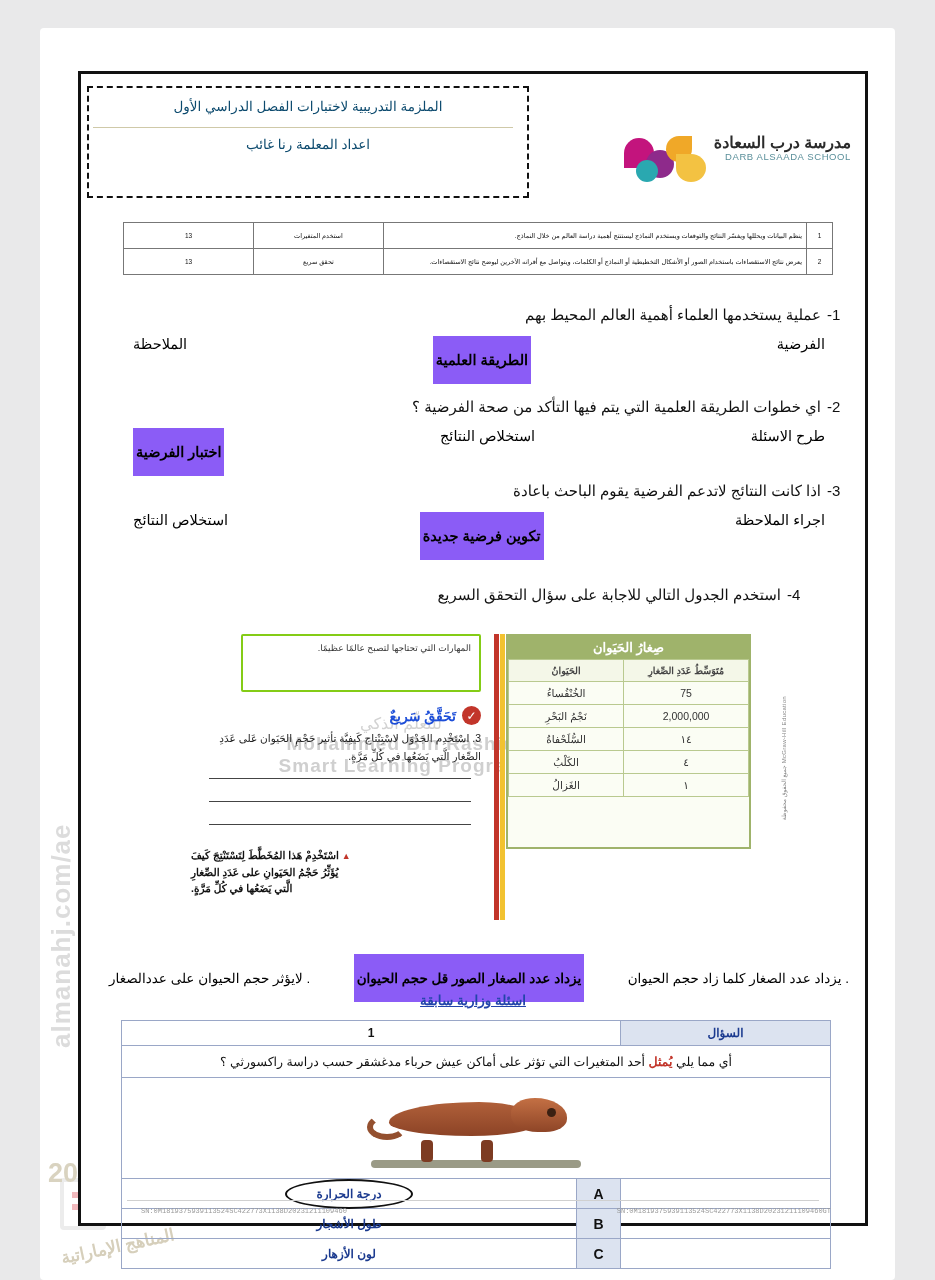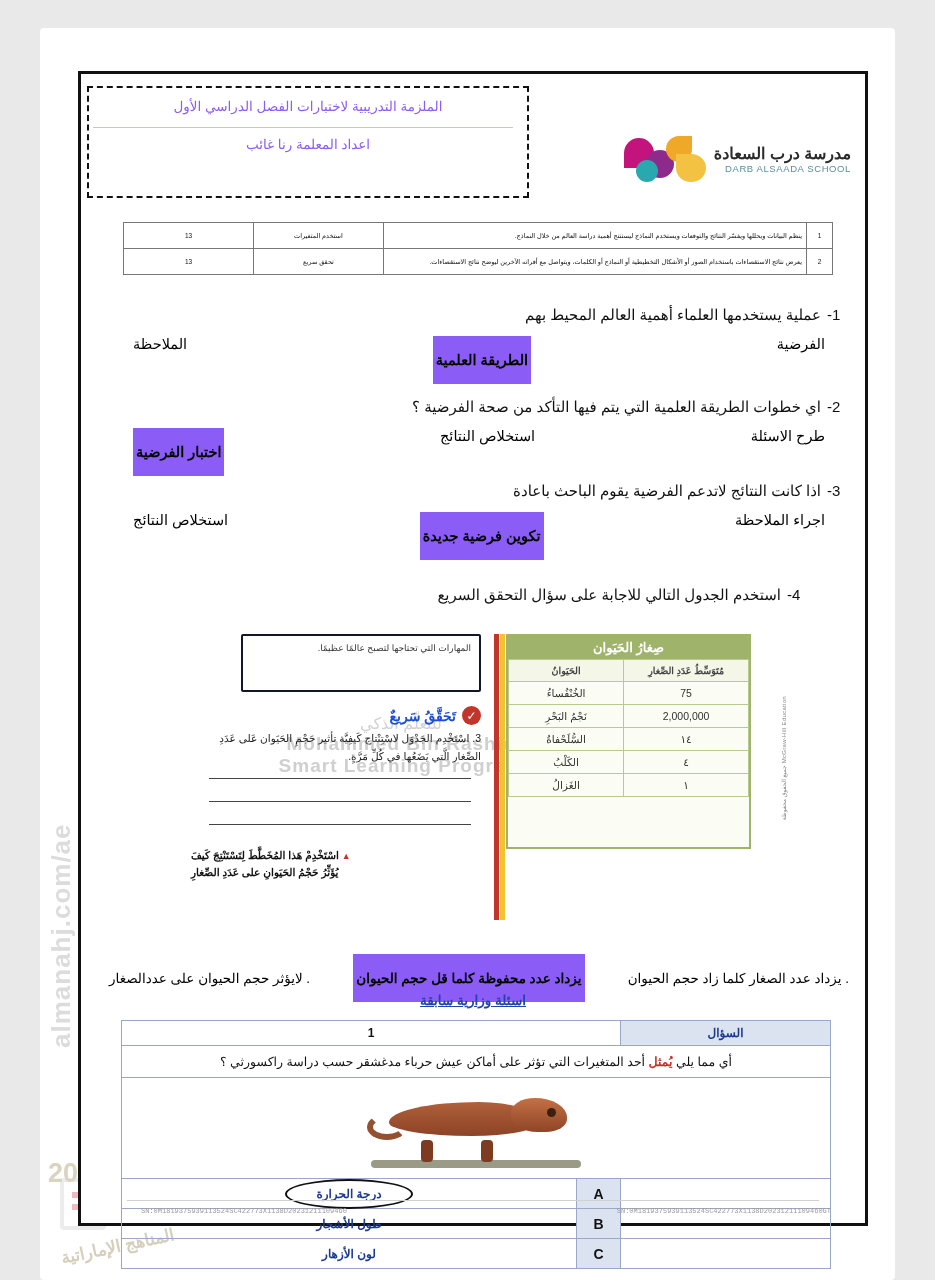--- a/index.html
+++ b/index.html
@@ -60,42 +60,42 @@
     background: #fff;
   }
 
   
   .header {
     position: relative;
     height: 140px;
   }
   .logo {
     position: absolute; right: 14px; top: 60px;
-    display: flex; align-items: center; gap: 4px;
+    display: flex; gap: 4px;
     direction: rtl;
   }
   .logo-text { text-align: right; line-height: 1.15; }
   .logo-ar { font-size: 16px; font-weight: bold; color: #2b2b2b; }
   .logo-en { font-size: 9.5px; color: #5a8f9a; letter-spacing: .6px; }
   .logo-mark { position: relative; width: 86px; height: 52px; }
   .lm { position: absolute; border-radius: 50%; }
   .lm1 { left: 0; top: 4px; width: 30px; height: 30px; background: #c3147d; border-radius: 50% 50% 50% 0; }
   .lm2 { left: 22px; top: 16px; width: 28px; height: 28px; background: #8e2a8b; }
   .lm3 { left: 42px; top: 2px; width: 26px; height: 26px; background: #f0a828; border-radius: 50% 0 50% 50%; }
   .lm4 { left: 52px; top: 20px; width: 30px; height: 28px; background: #f3c242; border-radius: 0 50% 50% 50%; }
   .lm5 { left: 12px; top: 26px; width: 22px; height: 22px; background: #2aa8b0; }
 
   .hdr-box {
     position: absolute; left: 6px; top: 12px;
     width: 442px; height: 112px;
     border: 2px dashed #111;
     padding: 10px 14px 0 14px;
     text-align: center;
   }
-  .hdr-line { font-size: 13.5px; color: #8b5cf6; margin-bottom: 13px; }
+  .hdr-line { font-size: 13.5px; color: #0c4a6e; margin-bottom: 13px; }
   .hdr-rule { width: 420px; height: 1px; background: #cfc9a8; margin: 2px auto 8px auto; }
 
   
   .top-table {
     position: absolute; left: 42px; top: 148px;
     width: 710px;
     border-collapse: collapse;
     direction: rtl;
   }
   .top-table td {
@@ -137,21 +137,21 @@
   table.animals td {
     border: 1px solid #b9c98f; font-size: 10.5px; padding: 5px 6px; color: #333;
     text-align: center;
   }
   table.animals td.name { text-align: center; width: 48%; margin-left: 24px; }
   table.animals tr.head td { font-size: 9.5px; font-weight: bold; color: #444; background: #f4f7e8; }
 
   .ex-right { position: absolute; left: 0; top: 0; width: 290px; }
   .ex-topbox {
     position: relative; width: 240px; height: 58px; margin: 0 0 0 20px;
-    border: 2px solid #0f172a; background: #fff; border-radius: 2px;
+    border: 2px solid #84cc16; background: #fff; border-radius: 2px;
     font-size: 9px; color: #333; padding: 6px 8px; text-align: right; direction: rtl;
     line-height: 1.5;
   }
   .check-head { display: flex; align-items: center; gap: 6px; margin: 14px 0 4px 0; direction: rtl; }
   .check-circle {
     width: 19px; height: 19px; border-radius: 50%; background: #c2352a;
     color: #fff; font-size: 12px; display: flex; align-items: center; justify-content: center;
   }
   .check-title { font-size: 14px; font-weight: bold; color: #1d4ed8; }
   .ex-para { font-size: 10.5px; color: #222; direction: rtl; text-align: right; line-height: 1.75; padding-left: 8px; }
@@ -392,27 +392,28 @@
             <div class="ans-line"></div>
             <div class="ans-line"></div>
           </div>
 
           <div class="ex-bottom">
             <div>
               <span class="tri">▲</span>
               <span>اسْتَخْدِمْ هَذا المُخَطَّطَ لِتَسْتَنْتِجَ كَيفَ</span>
             </div>
             <div>يُؤَثِّرُ حَجْمُ الحَيَوانِ على عَدَدِ الصِّغارِ</div>
+            <div>الَّتي يَضَعُها في كُلِّ مَرَّةٍ.</div>
           </div>
         </div>
       </div>
 
       <div class="answer-row">
         <span>. يزداد عدد الصغار كلما زاد حجم الحيوان</span>
-        <span class="hl">يزداد عدد محفوظة كلما قل حجم الحيوان</span>
+        <span class="hl">يزداد عدد الصغار الصور قل حجم الحيوان</span>
         <span>. لايؤثر حجم الحيوان على عددالصغار</span>
       </div>
 
       <div class="prev-title">اسئلة وزارية سابقة</div>
 
       <table class="q-table">
         <tbody>
             <tr>
           <td class="head-right">السؤال</td>
           <td class="head-num" colspan="2">1</td>

